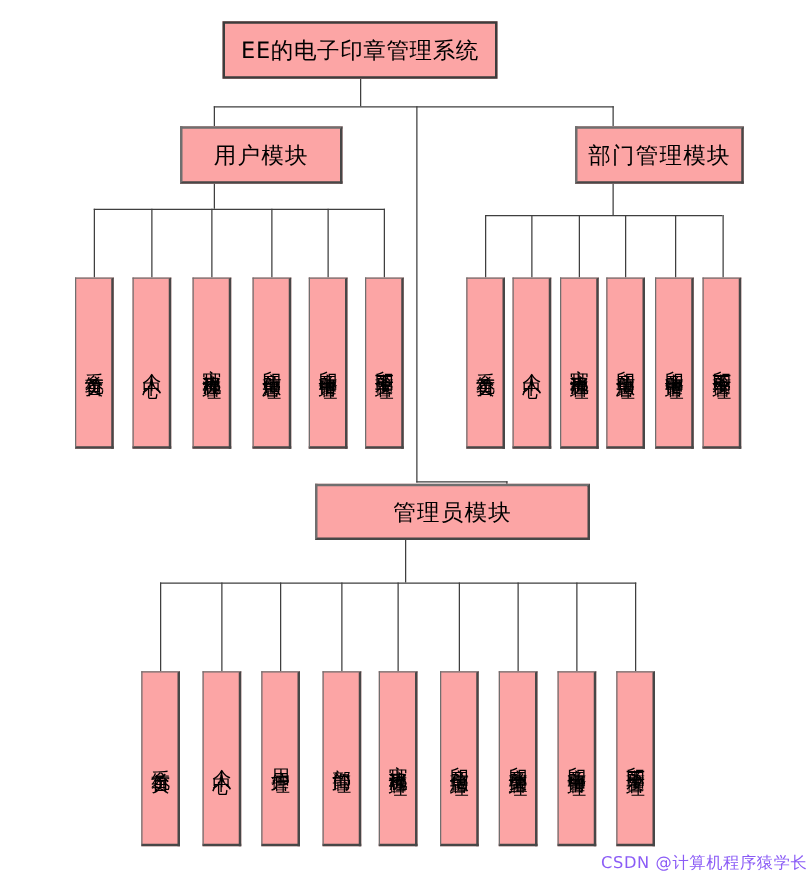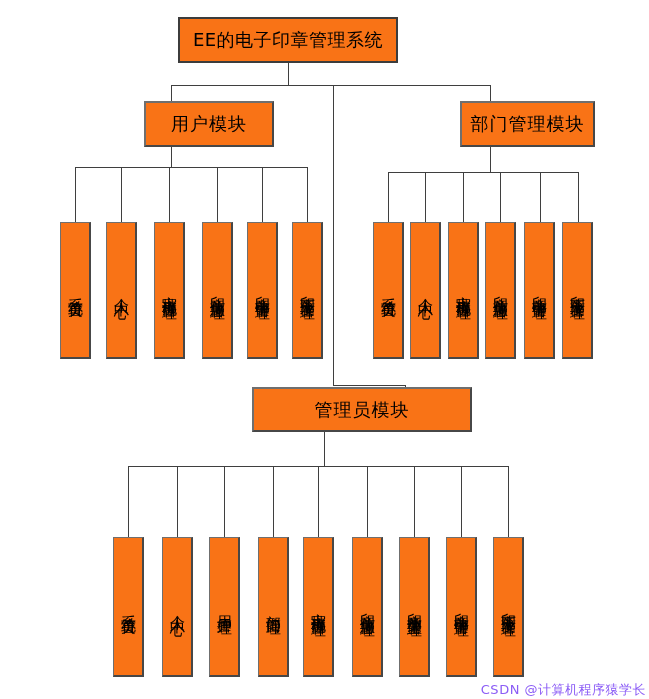--- a/index.html
+++ b/index.html
@@ -6,21 +6,21 @@
   .canvas{
     position:relative;width:649px;height:699px;background:#fff;overflow:hidden;
     font-family:"DejaVu Sans",sans-serif;color:#000;
   }
   
   .ln{position:absolute;background:#3f3f3f;}
   .ln.h{height:1px;}
   .ln.v{width:1px;}
   
   .node{
-    position:absolute;background:#f97316;box-sizing:border-box;
+    position:absolute;background:#fca5a5;box-sizing:border-box;
     display:flex;align-items:center;justify-content:center;text-align:center;
   }
   .hnode{
     border:2px solid #6f6f6f;border-right-color:#474747;border-bottom-color:#474747;
     font-size:18px;letter-spacing:1px;white-space:nowrap;margin-left:37px;
   }
   .root{
     border:2px solid #3c3c3c;font-size:18px;letter-spacing:0.5px;
   }
   .leaf{

